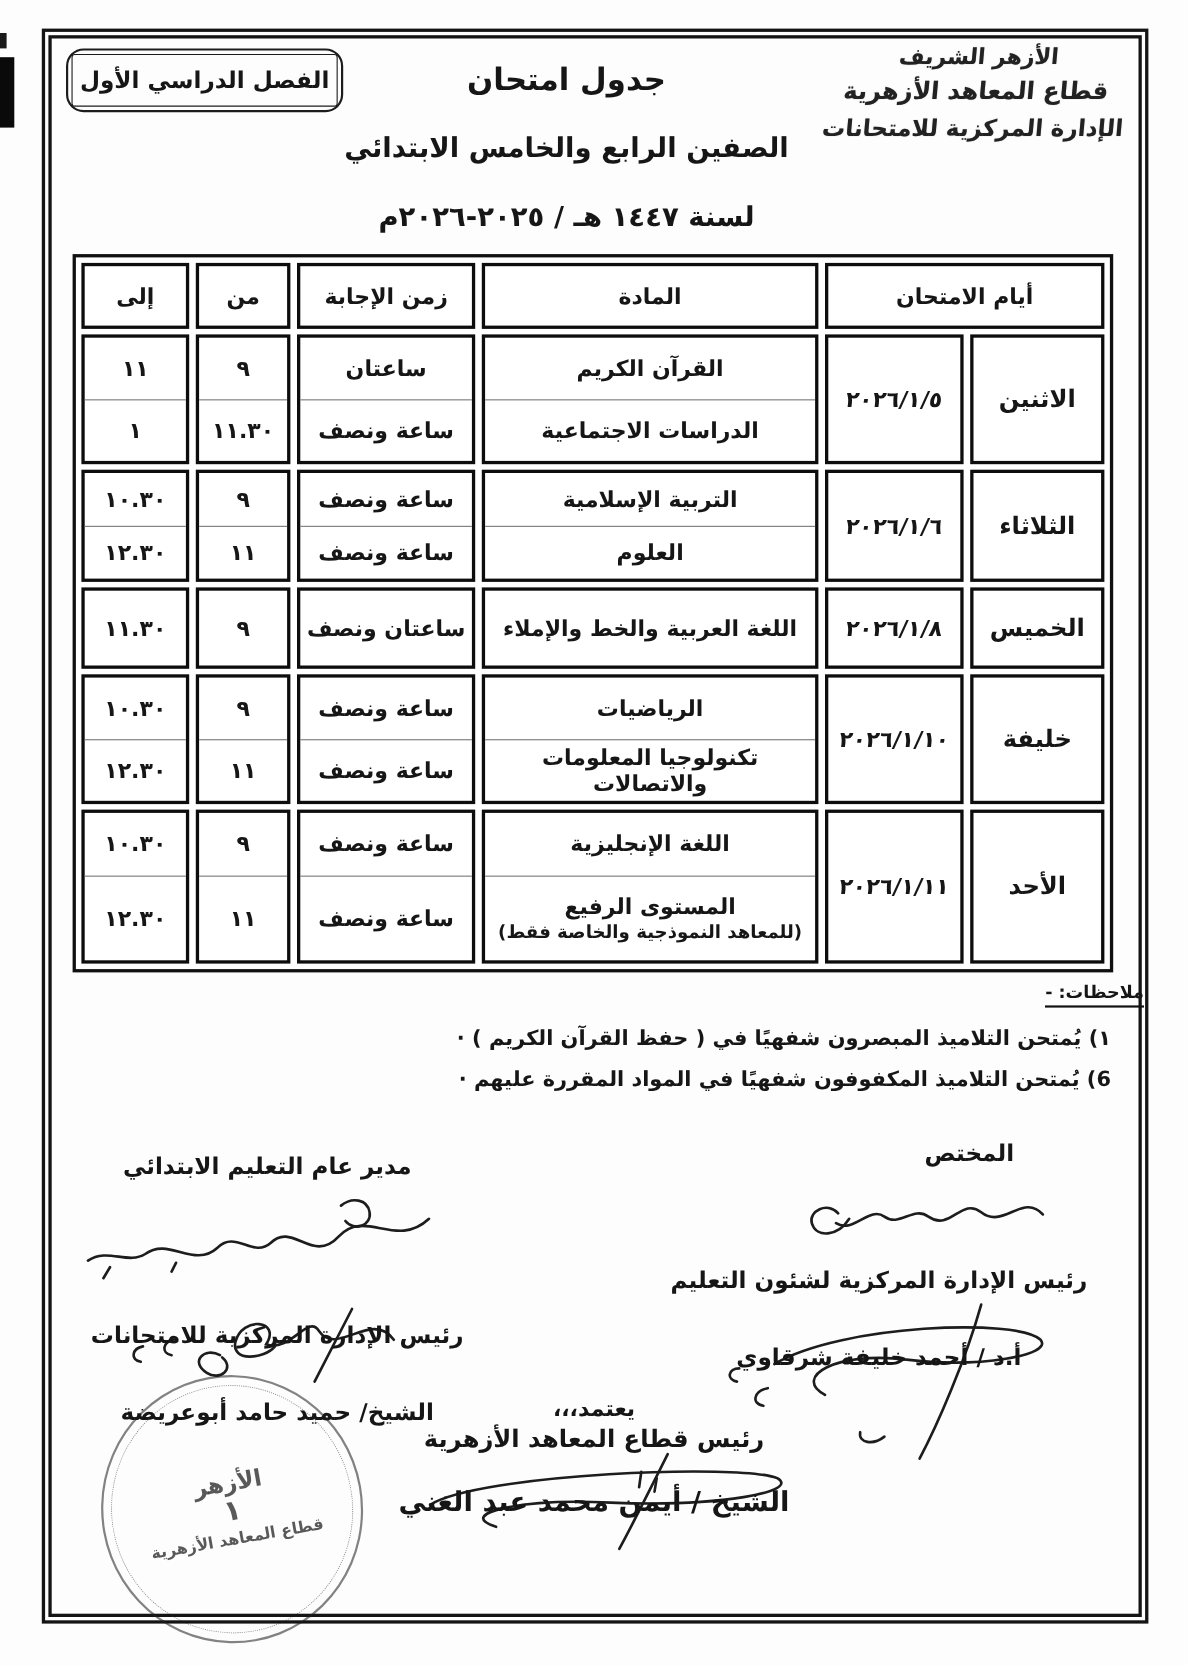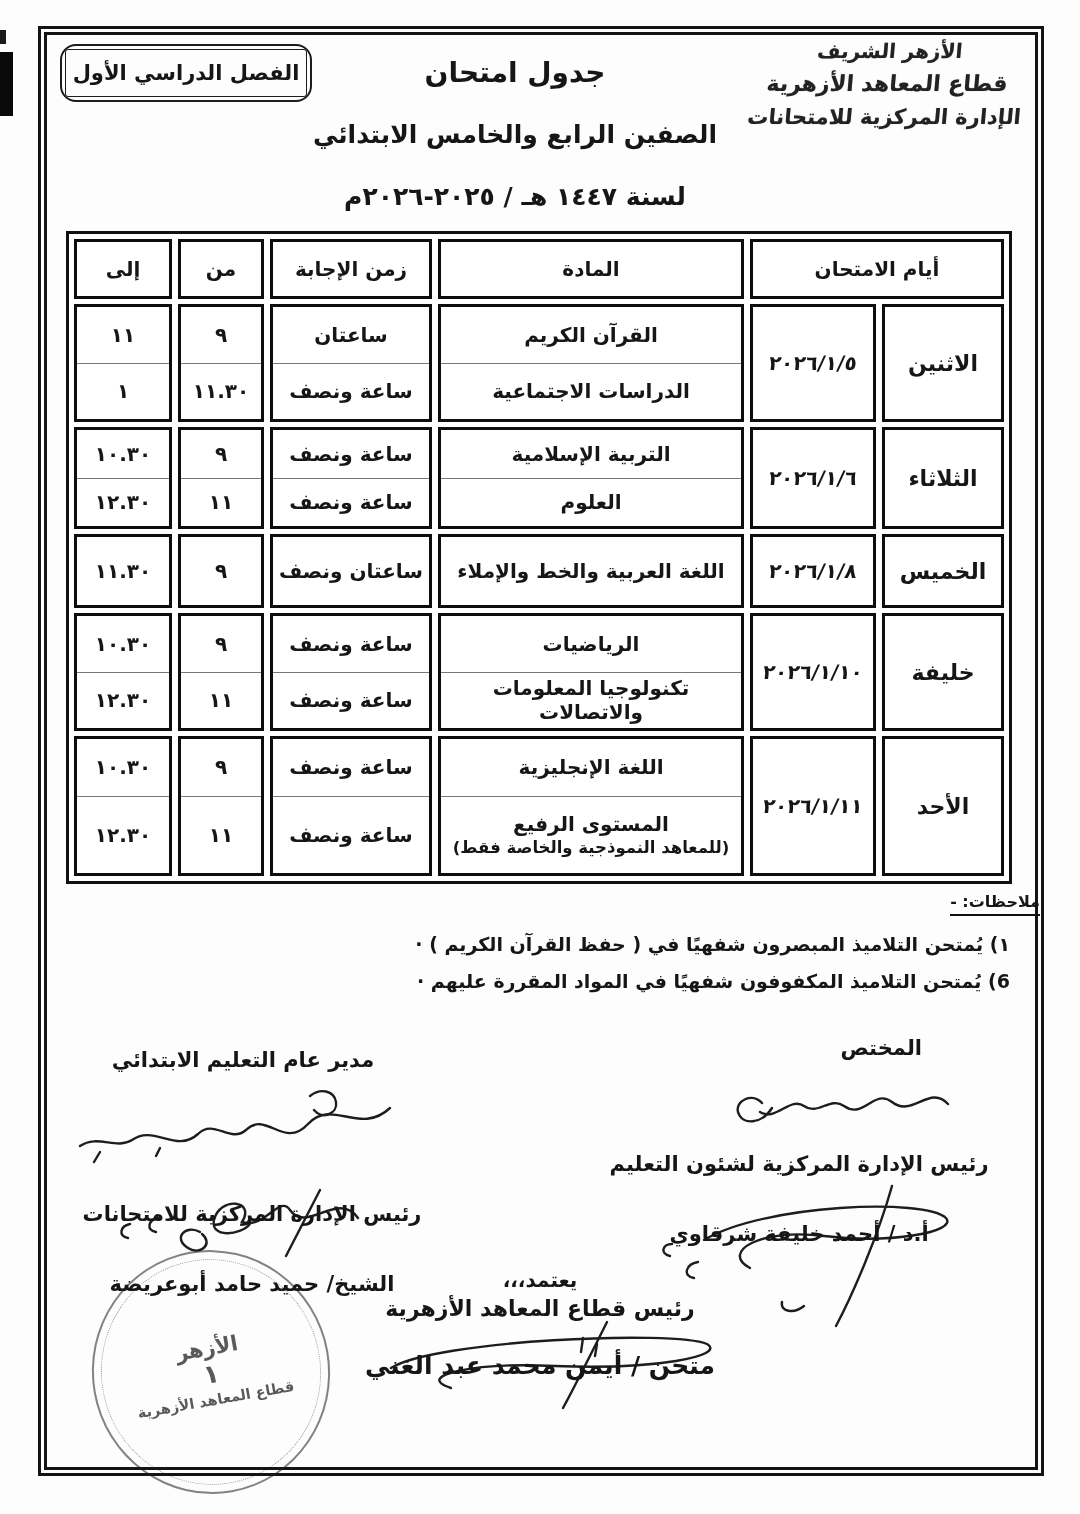--- a/index.html
+++ b/index.html
@@ -264,21 +264,21 @@
   <svg class="sig" style="left:96px; top:1176px;" width="310" height="110" viewBox="0 0 310 110">
     <path d="M262,42 C242,14 210,58 194,34 C184,18 168,54 146,46 C160,24 124,20 118,44 C114,62 144,60 154,48"></path>
     <path d="M104,56 c-14,-8 -28,6 -12,16 c12,8 26,-4 14,-14"></path>
     <path d="M224,14 L190,80"></path>
     <path d="M62,42 c-10,2 -12,12 -2,14 M34,48 c-10,2 -12,12 -2,14"></path>
   </svg>
 
   <div class="blk-approve">
     <div class="a1">يعتمد،،،</div>
     <div class="a2">رئيس قطاع المعاهد الأزهرية</div>
-    <div class="name">متحن / أيمن محمد عبد الغني</div>
+    <div class="name">الشيخ / أيمن محمد عبد الغني</div>
   </div>
   <svg class="sig" style="left:355px; top:1312px;" width="380" height="100" viewBox="0 0 380 100">
     <path d="M36,56 C80,28 320,18 352,32 C372,44 300,58 200,54 C118,50 58,64 96,76"></path>
     <path d="M252,10 C234,46 218,78 208,96"></path>
     <path d="M226,40 l2,-14 M240,44 l2,-12"></path>
   </svg>
 
   <div class="stamp">
     <div class="s1">الأزهر</div>
     <div class="s2">١</div>

